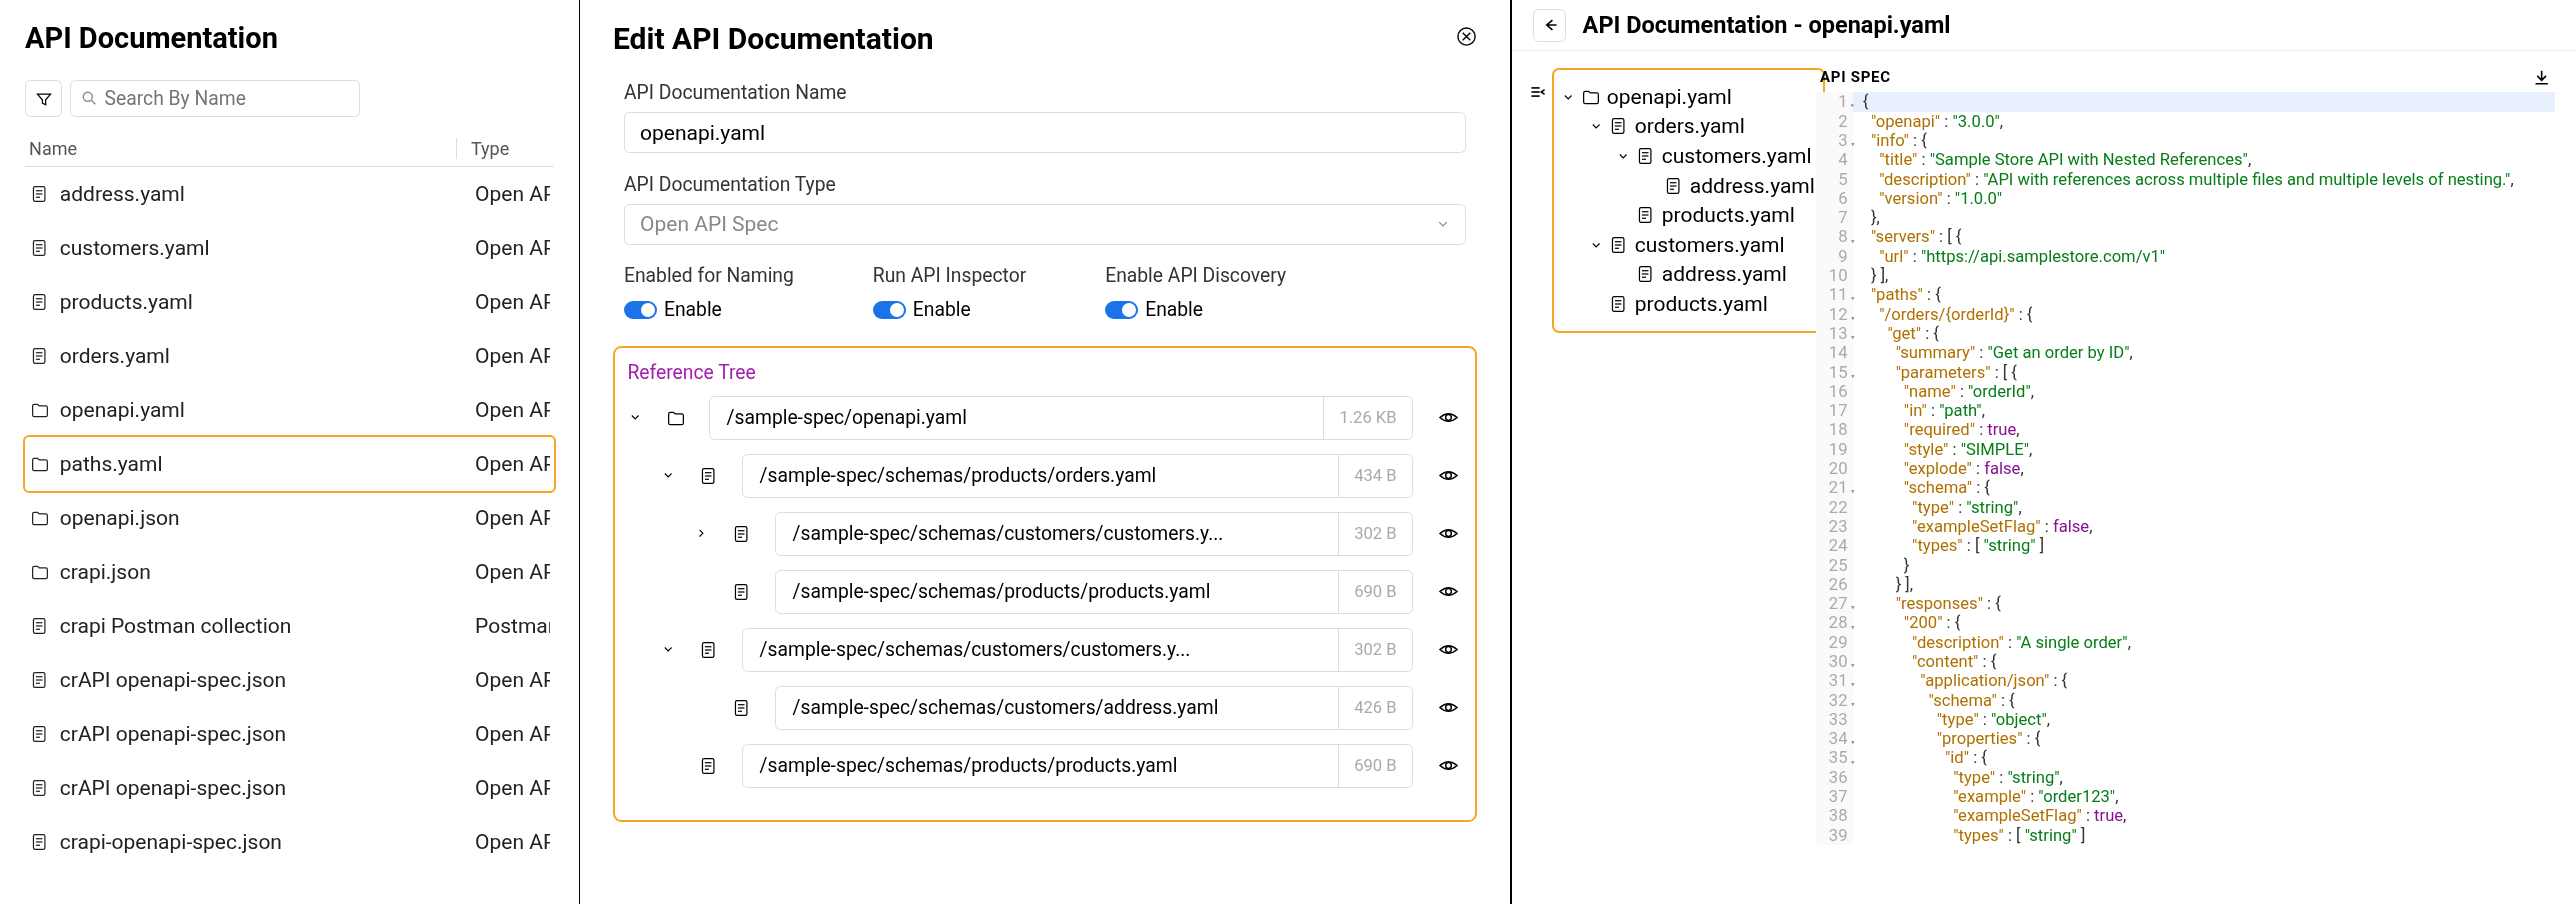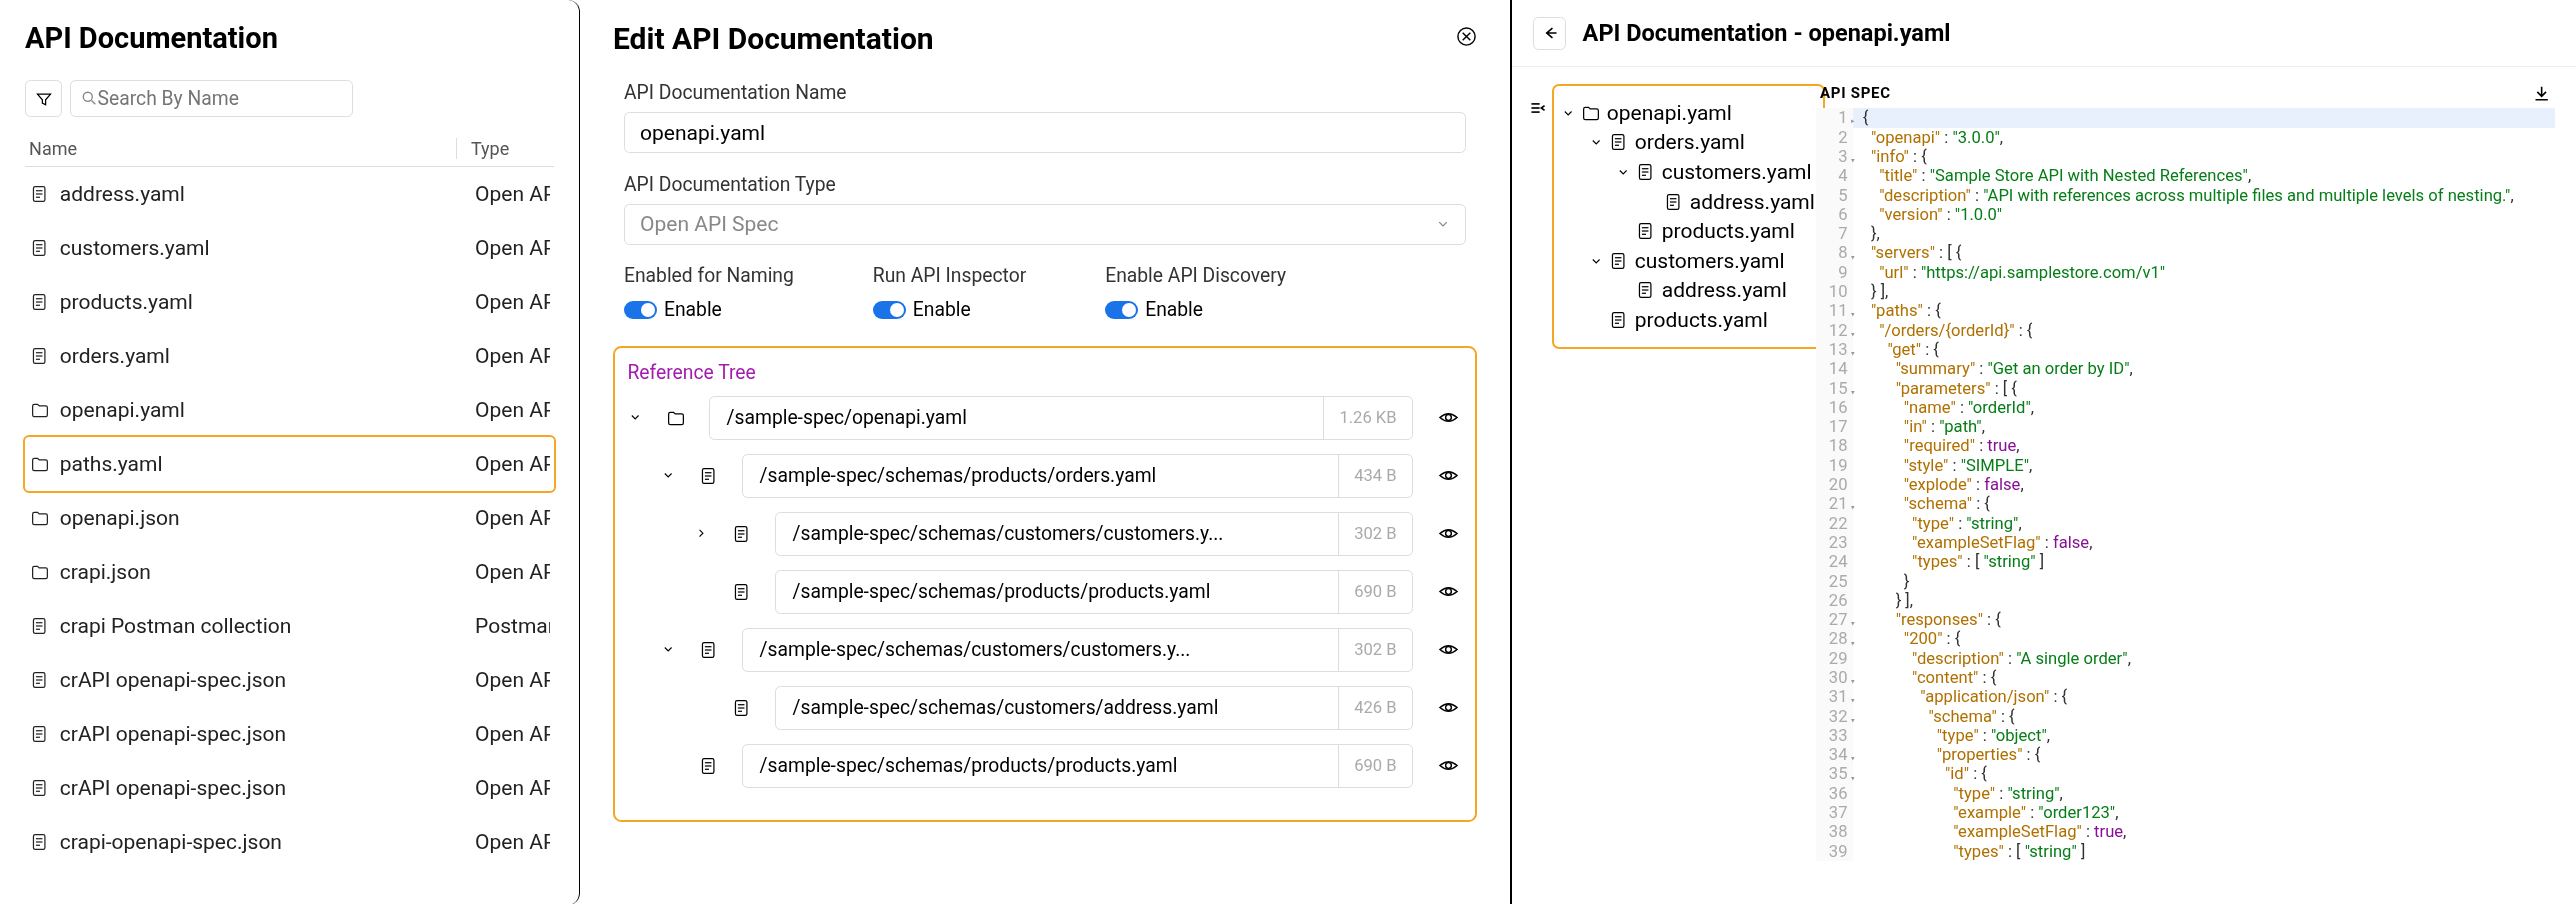--- a/index.html
+++ b/index.html
@@ -1,28 +1,28 @@
 <!DOCTYPE html>
 <html style="font-size:11px"><head>
 <meta charset="utf-8">
 <style>
 * { box-sizing: border-box; margin: 0; padding: 0; font-family: -apple-system, BlinkMacSystemFont, "Segoe UI", Roboto, sans-serif; }
 body { background: #fff; display: flex; height: 905px; width: 2576px; }
 .panel { height: 100%; }
-.panel-left { width: 580px; padding: 21px 25px; border-right: 1.4px solid #000; border-radius: 12px; }
+.panel-left { width: 580px; padding: 21px 25px; border-right: 1.4px solid #000; }
 .panel-mid { width: 932px; padding: 21px 33px; border-right: 2.1px solid #000; position: relative; }
 .panel-right { width: 1064px; display: flex; flex-direction: column; }
 
 h1 { font-size: 29px; font-weight: 700; margin-bottom: 25px; }
 h2 { font-size: 30px; font-weight: 700; margin-bottom: 25px; }
 
 
 .search-row { display: flex; gap: 8.3px; margin-bottom: 14px; }
 .filter-btn { width: 37px; height: 37px; border: 1px solid #ddd; border-radius: 5.5px; display: flex; align-items: center; justify-content: center; background: #fff; cursor: pointer; }
-.search-box { flex: 0 0 221px; height: 37px; border: 1px solid #ddd; border-radius: 5.5px; display: flex; align-items: center; padding: 0 9.7px; gap: 0; }
+.search-box { flex: 0 0 221px; height: 37px; border: 1px solid #ddd; border-radius: 5.5px; display: flex; align-items: center; padding: 0 9.7px; gap: 7px; }
 .search-box input { border: none; outline: none; font-size: 19.3px; color: #888; flex: 1; }
 .table-header { display: flex; border-bottom: 1px solid #ddd; padding: 7px 0; }
 .th-name { flex: 0 0 432px; font-size: 18px; color: #555; padding-left: 4.1px; border-right: 1px solid #ddd; }
 .th-type { font-size: 18px; color: #555; padding-left: 14px; }
 .file-row { display: flex; align-items: center; padding: 15px 4.1px; }
 .file-row .fname { flex: 0 0 432px; display: flex; align-items: center; gap: 9.7px; font-size: 21px; color: #222; }
 .file-row .ftype { font-size: 21px; color: #222; padding-left: 14px; white-space: nowrap; overflow: hidden; }
 .file-icon-wrap { width: 21px; height: 21px; display: inline-flex; align-items: center; justify-content: center; }
 .hl-row { outline: 2.8px solid #f5a623; border-radius: 4.1px; }
 
@@ -49,21 +49,21 @@
 .ref-size { padding: 0 15px; font-size: 16.6px; color: #aaa; }
 .eye-btn { width: 28px; display: inline-flex; align-items: center; justify-content: center; cursor: pointer; }
 .indent-0 { padding-left: 0; }
 .indent-1 { padding-left: 33px; }
 .indent-2 { padding-left: 66px; }
 .chev { width: 16.6px; display: inline-flex; align-items: center; justify-content: center; cursor: pointer; }
 .chev-sp { width: 16.6px; }
 .doc-icn { width: 21px; display: inline-flex; align-items: center; justify-content: center; }
 
 
-.r-header { display: flex; align-items: center; height: 67px; border-bottom: 0.7px solid #eee; padding: 0 21px; gap: 16.6px; }
+.r-header { display: flex; align-items: center; height: 51px; border-bottom: 0.7px solid #eee; padding: 0 21px; gap: 16.6px; }
 .back-btn { width: 33px; height: 33px; border: 1px solid #ddd; border-radius: 5.5px; background: #fff; display: inline-flex; align-items: center; justify-content: center; cursor: pointer; }
 .r-title { font-size: 23.5px; font-weight: 700; }
 .r-body { display: flex; flex: 1; overflow: hidden; }
 .r-tree { width: 304px; padding: 16.6px; }
 .r-tree-box { border: 2.8px solid #f5a623; border-radius: 7px; padding: 12.4px 8.3px; }
 .tree-row { display: flex; align-items: center; gap: 7px; font-size: 21px; padding: 2.8px 0; cursor: pointer; }
 .tree-i0 { padding-left: 0; }
 .tree-i1 { padding-left: 28px; }
 .tree-i2 { padding-left: 55px; }
 .tree-i3 { padding-left: 83px; }

